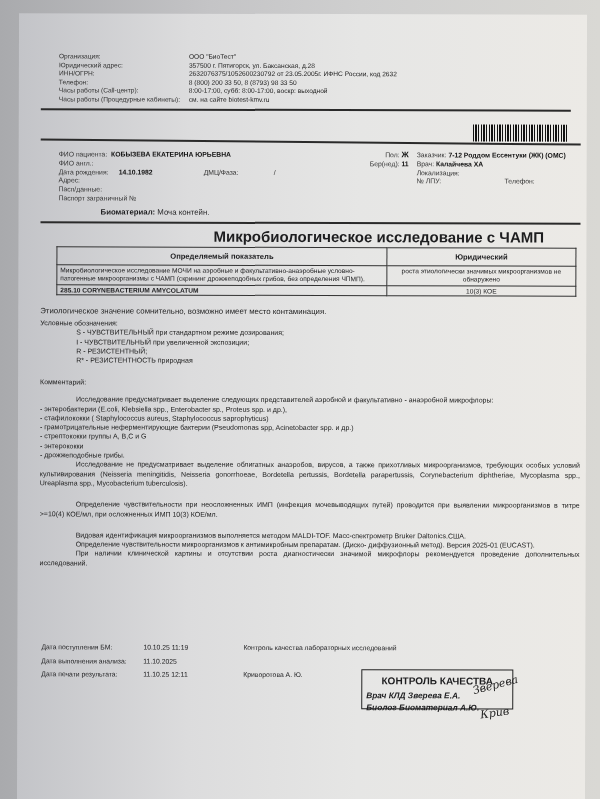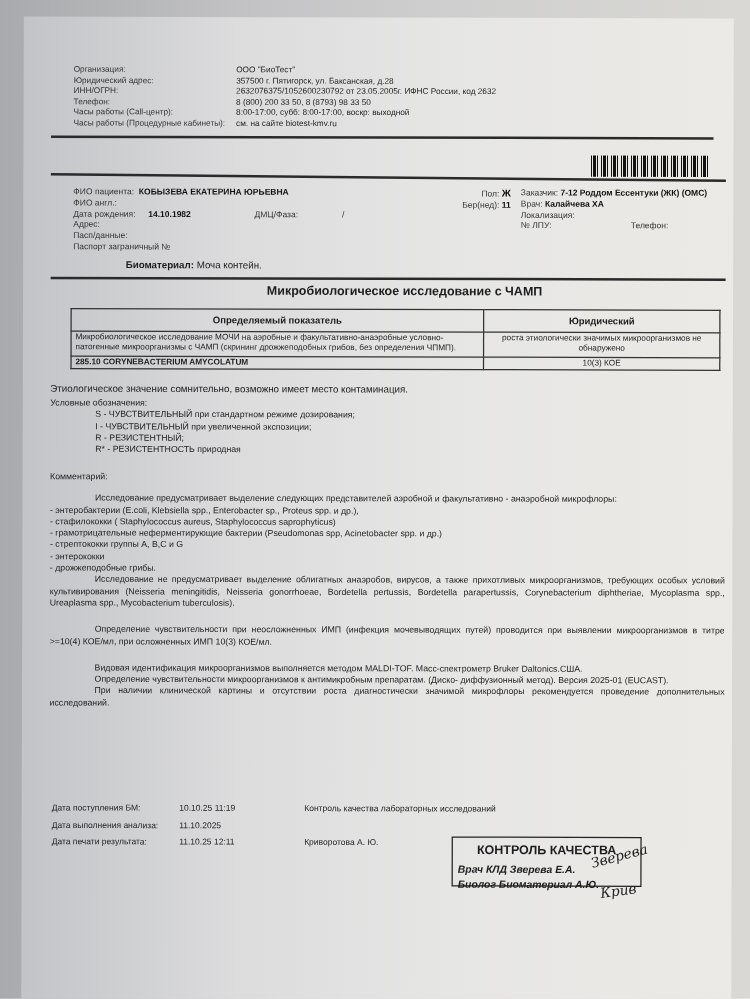--- a/index.html
+++ b/index.html
@@ -28,21 +28,21 @@
   .logo-emblem::after { content: ""; position: absolute; left: 5px; top: 9px; width: 12px; height: 4px; background: #e6e6e6; transform: rotate(-45deg); border-radius: 2px; }
   .logo-sub { font-size: 4.5px; font-weight: bold; letter-spacing: 0.3px; margin-top: 1px; color: #222; }
   .logo-url { background: #141414; color: #f0f0f0; font-size: 12.5px; padding: 1px 10px; margin-top: 2px; width: 136px; margin-left: 18px; text-align: center; }
   .title { position: absolute; left: 175px; top: 109px; font-size: 13px; font-weight: bold; color: #222; }
   .barcode { position: absolute; left: 454px; top: 110px; width: 96px; height: 17px;
     background: repeating-linear-gradient(90deg, #111 0 1px, transparent 1px 2px, #111 2px 4px, transparent 4px 5px, #111 5px 6px, transparent 6px 8px); }
   .pt { position: absolute; font-size: 6.8px; line-height: 8.8px; color: #333; }
   .pt b { color: #111; }
   .bio { position: absolute; left: 40px; top: 194px; font-size: 7.8px; margin-left: 42px; }
   .bio b { font-weight: bold; }
-  .section-title { position: absolute; left: 195px; top: 214px; font-size: 10px; font-weight: bold; }
+  .section-title { position: absolute; left: 195px; top: 214px; font-size: 15px; font-weight: bold; }
   table.res { position: absolute; left: 38px; top: 233px; width: 520px; border-collapse: collapse; font-size: 6.6px; }
   table.res td, table.res th { border: 1px solid #333; padding: 1px 3px; vertical-align: middle; }
   table.res th { font-weight: bold; font-size: 7.6px; height: 18px; }
   .text-block { position: absolute; font-size: 7px; line-height: 9.3px; color: #222; }
   .legend-item { padding-left: 36px; }
   .indent { text-indent: 36px; }
   .justify { text-align: justify; }
   .dates { position: absolute; left: 24px; top: 627px; font-size: 6.8px; line-height: 13.5px; }
   .dates .row { display: flex; }
   .dates .lbl { width: 102px; }

